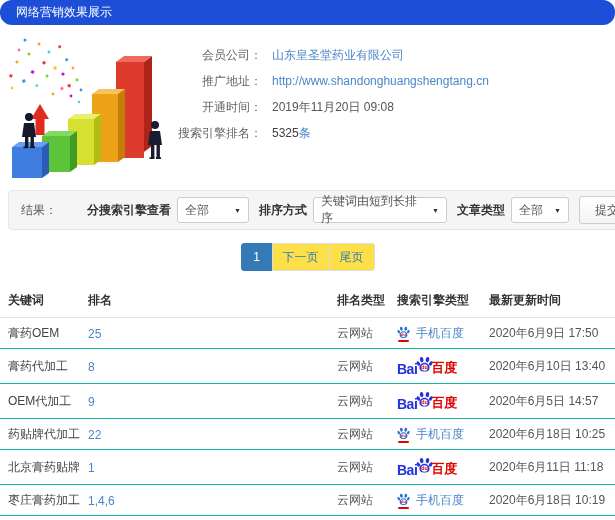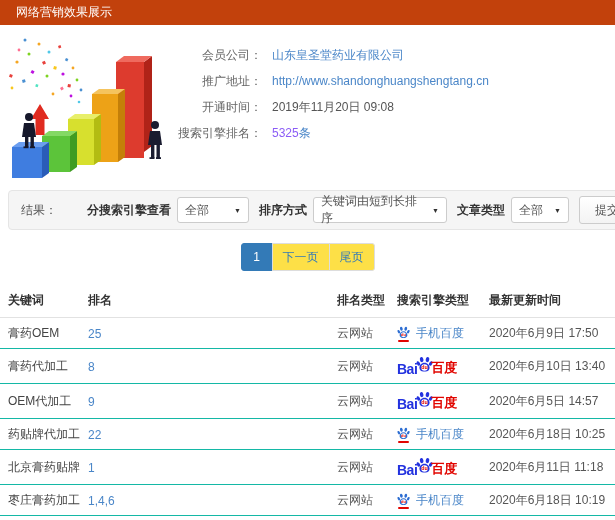--- a/index.html
+++ b/index.html
@@ -4,32 +4,32 @@
 <style>
   * { box-sizing: border-box; }
   html,body { margin:0; padding:0; }
   body {
     width:615px; height:520px; overflow:hidden; background:#fff;
     font-family:"Liberation Sans","DejaVu Sans",sans-serif;
     font-size:12px; color:#555;
   }
   
   .topbar {
-    height:25px; background:#c2410c; color:#fff;
-    line-height:25px; padding-left:16px; font-size:12px;
+    height:25px; background:#1d4ed8; color:#fff;
+    line-height:25px; padding-left:16px; font-size:12px;border-radius:12px;
   }
   
   .info-section { display:flex; padding-top:7px; height:162px; }
   .illustration { width:168px; height:155px; flex:none; margin-left:2px; }
   .info-fields { flex:1; padding-top:10px; display:flex; flex-direction:column; }
   .info-row { display:flex; align-items:center; height:26px; }
   .info-label { width:92px; text-align:right; color:#666; flex:none; }
   .info-value { margin-left:10px; color:#555; }
   .info-value.link { color:#4a86c8; cursor:pointer; }
-  .rank-num { color:#8b5cf6; }
+  .rank-num { color:#404040; }
   .rank-unit { color:#4a86c8; }
   
   .filter-bar {
     margin:3px 0 0 8px; width:640px; height:40px;
     background:#f5f5f5; border:1px solid #e5e5e5; border-radius:4px;
     display:flex; align-items:center; padding:0 12px; color:#555;
   }
   .filter-group { margin-left:auto; display:flex; align-items:center; }
   .f-label { font-weight:bold; color:#333; margin:0 6px 0 10px; }
   .select {

